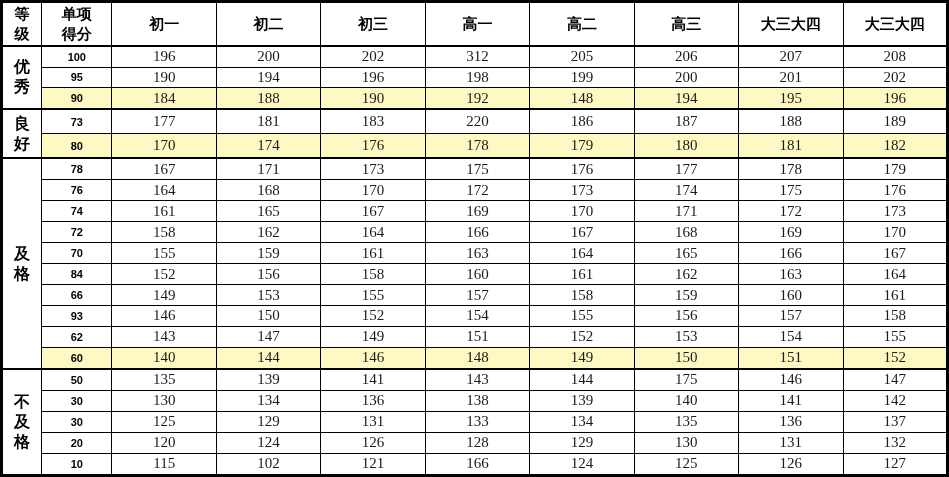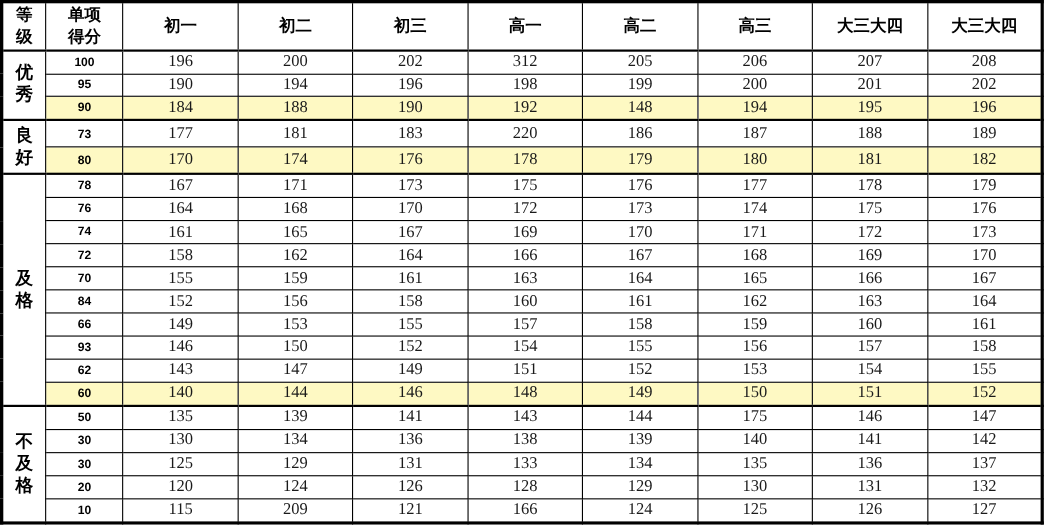--- a/index.html
+++ b/index.html
@@ -320,21 +320,21 @@
           <td class="value-cell">126</td>
           <td class="value-cell">128</td>
           <td class="value-cell">129</td>
           <td class="value-cell">130</td>
           <td class="value-cell">131</td>
           <td class="value-cell">132</td>
         </tr>
         <tr>
           <td class="score-cell">10</td>
           <td class="value-cell">115</td>
-          <td class="value-cell">209</td>
+          <td class="value-cell">102</td>
           <td class="value-cell">121</td>
           <td class="value-cell">166</td>
           <td class="value-cell">124</td>
           <td class="value-cell">125</td>
           <td class="value-cell">126</td>
           <td class="value-cell">127</td>
         </tr>
       </tbody>
   </table>
 </div>

